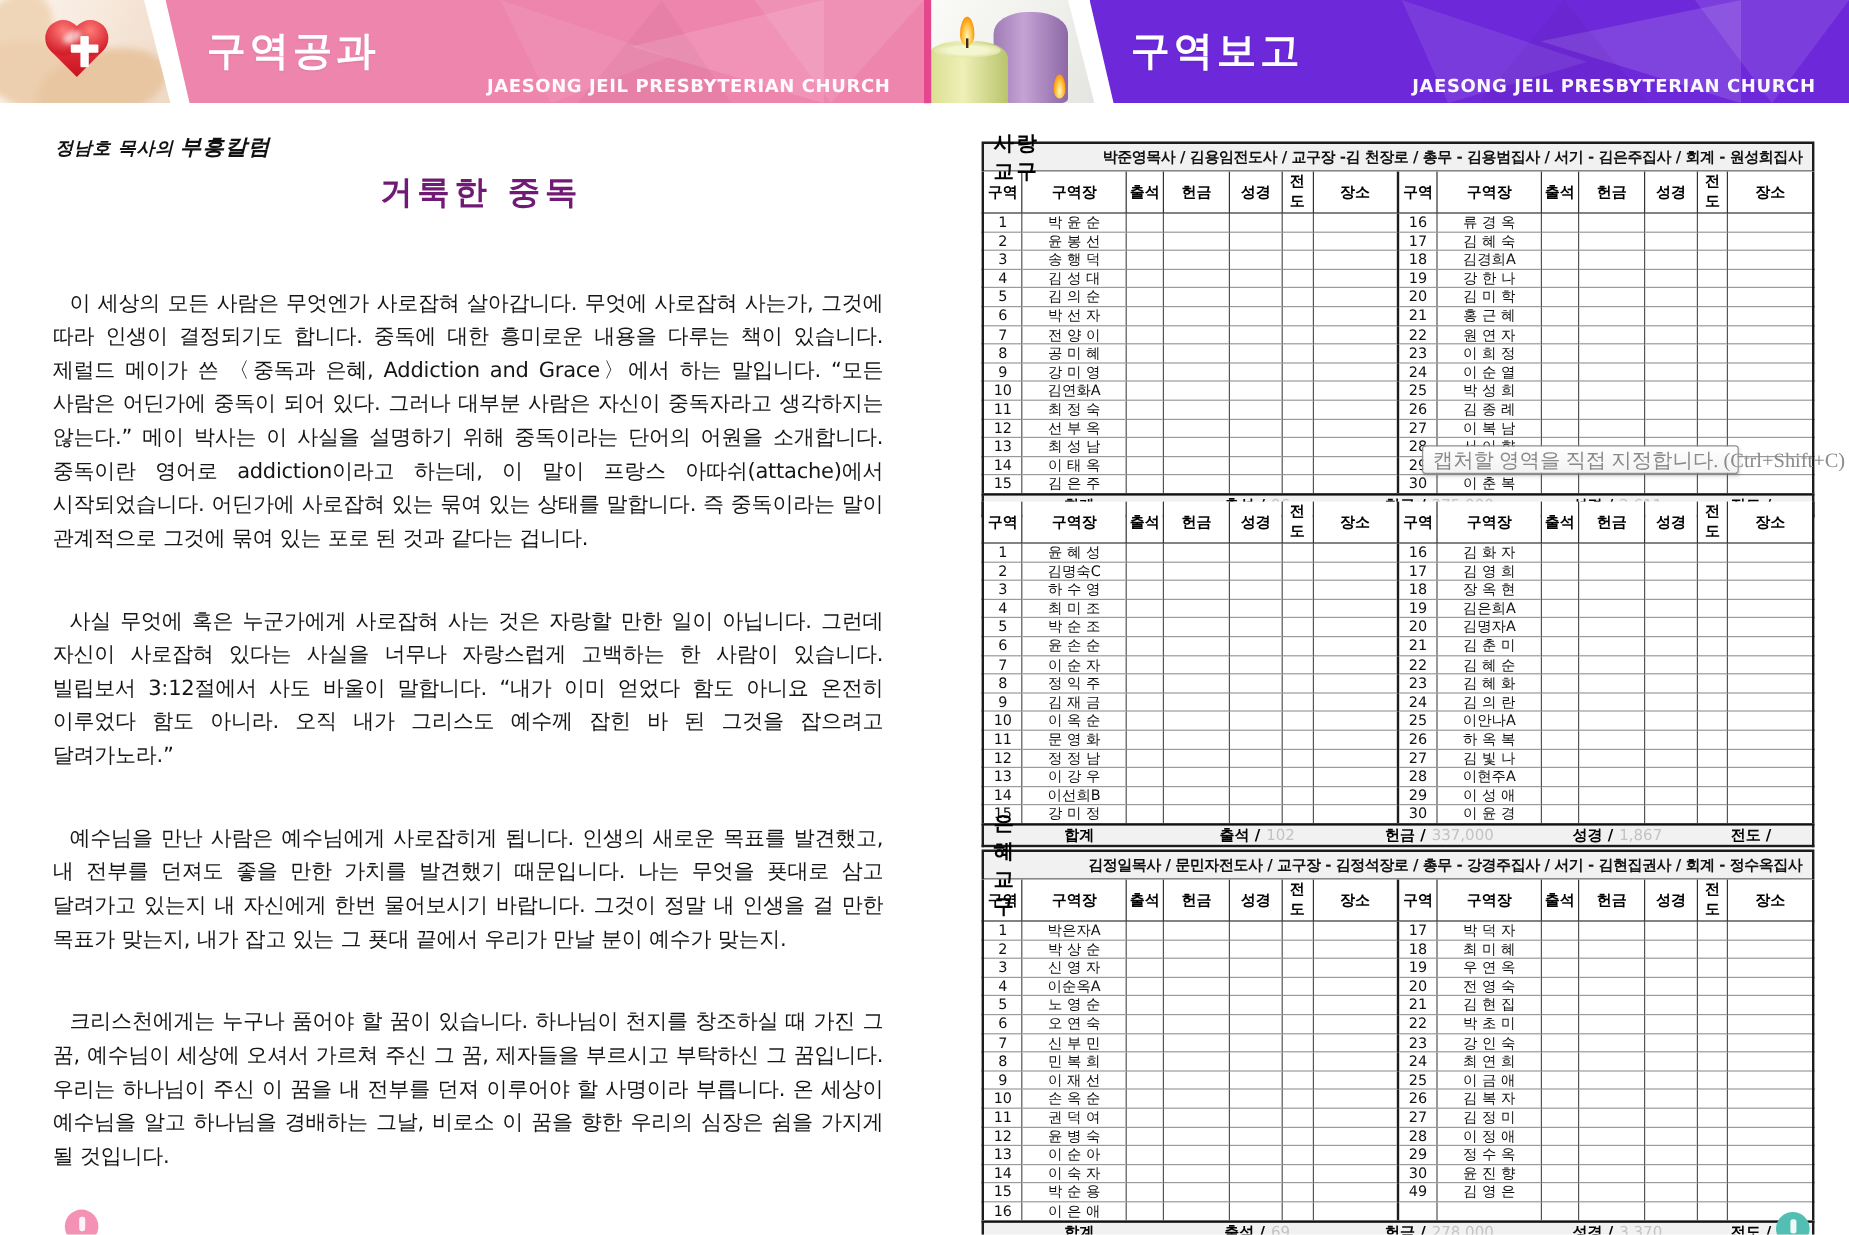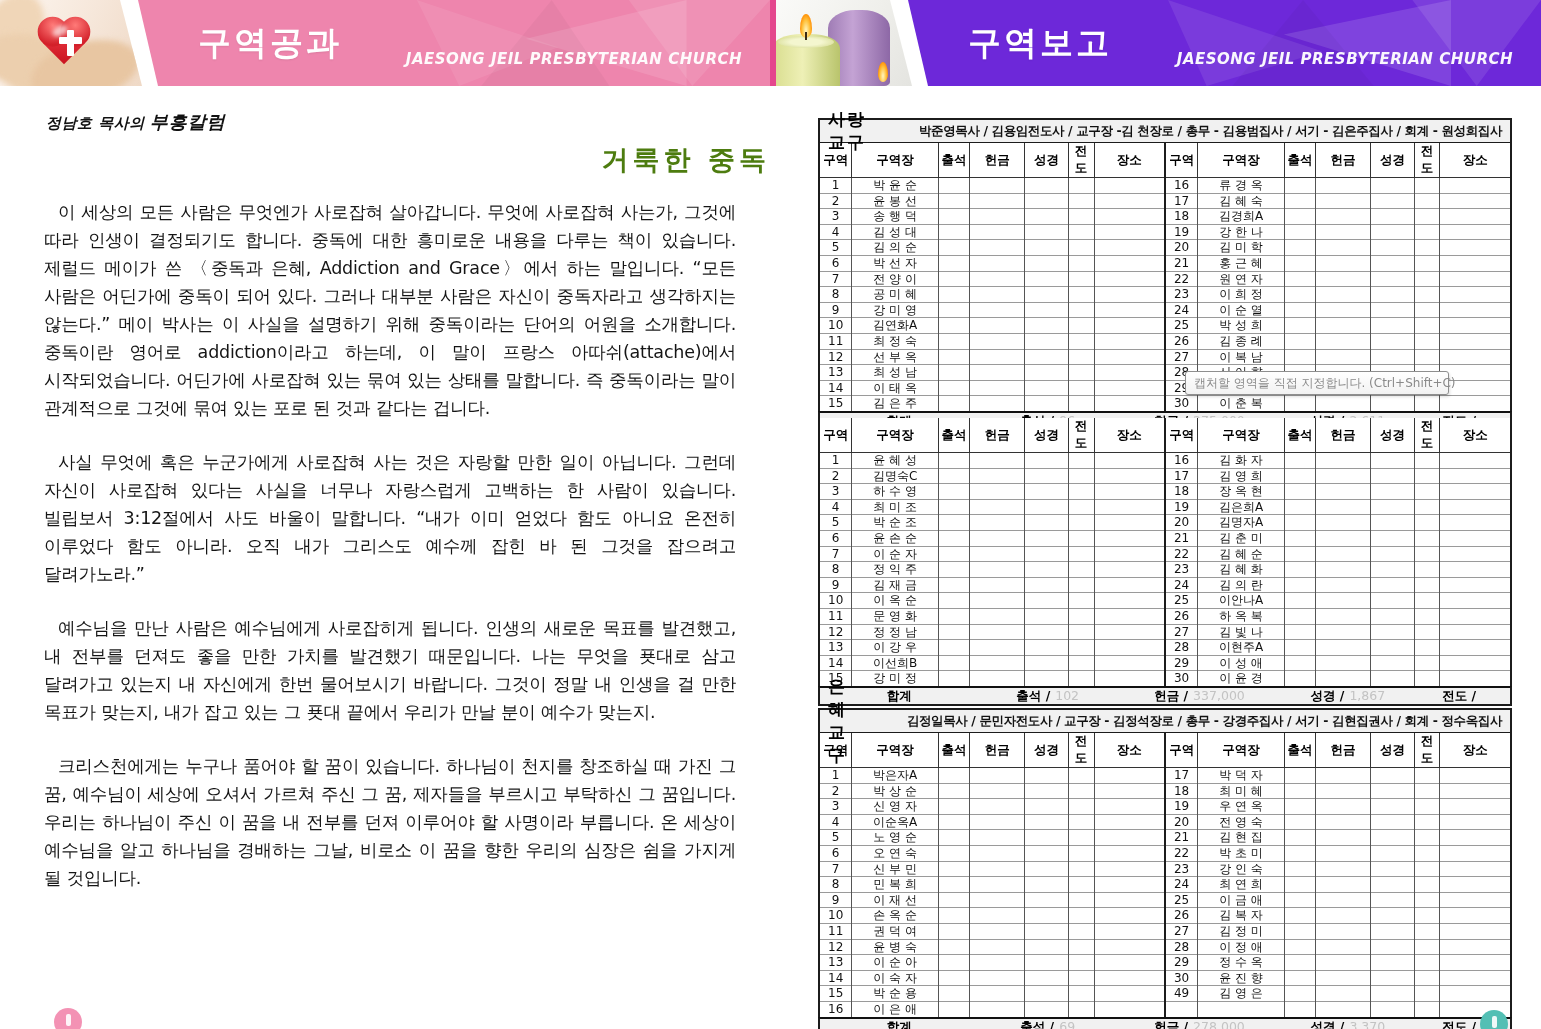--- a/index.html
+++ b/index.html
@@ -13,23 +13,23 @@
   .page-right { left:770px; width:771px; }
 
   
   .hdr { position:absolute; top:0; left:0; right:0; height:86px; background:#fff; }
   .hdr-photo { position:absolute; left:0; top:0; bottom:0; width:142px; }
   .hdr-banner { position:absolute; top:0; bottom:0; right:0; left:128px; }
   .banner-pink { background:#ee85ad; clip-path:polygon(10px 0,100% 0,100% 100%,30px 100%); }
   .banner-teal { background:#6d28d9; clip-path:polygon(10px 0,100% 0,100% 100%,30px 100%); }
   .tri { position:absolute; pointer-events:none; }
   .banner-title { position:absolute; left:44px; top:50%; transform:translateY(-50%);
-    color:#fff; font-size:33px; font-weight:bold; letter-spacing:3px; text-shadow:0 1px 2px rgba(0,0,0,.08);margin-left:26px; }
-  .banner-church { position:absolute; right:28px; bottom:18px; color:#fff; font-size:15px;
-    font-style:italic; font-weight:bold; letter-spacing:.5px; opacity:.96; }
+    color:#fff; font-size:33px; font-weight:bold; letter-spacing:3px; text-shadow:0 1px 2px rgba(0,0,0,.08); }
+  .banner-church { position:absolute; right:28px; bottom:5px; color:#fff; font-size:15px;
+    font-weight:bold; letter-spacing:.5px; opacity:.96; }
 
   
   .photo-hands { background:linear-gradient(115deg,#fdf6f0 0%,#f6e7da 55%,#efd9c6 100%);
     clip-path:polygon(0 0,120px 0,142px 100%,0 100%); overflow:hidden; }
   .hand { position:absolute; background:#eccfae; border-radius:50%; filter:blur(3px); }
   .hand1 { width:120px; height:60px; left:-18px; top:38px; transform:rotate(18deg); }
   .hand2 { width:110px; height:58px; left:30px; top:42px; transform:rotate(-14deg); background:#e8c6a2; }
   .hand3 { width:60px; height:90px; left:-20px; top:-10px; transform:rotate(30deg); background:#f0d6b8; }
   .heart-wrap { position:absolute; left:38px; top:12px; width:64px; height:60px; }
   .heart-core { position:absolute; left:11px; top:16px; width:30px; height:30px;
@@ -60,25 +60,25 @@
     border-radius:50% 50% 50% 50%/62% 62% 38% 38%; filter:blur(.4px); }
   .flame1 { left:30px; top:14px; }
   .wick { position:absolute; left:35px; top:32px; width:2px; height:8px; background:#3a2a16; }
   .flame2 { left:108px; top:62px; width:10px; height:20px; }
   .page-divider { position:absolute; left:0; top:0; width:6px; height:86px; background:#e4478d; z-index:4; }
 
   
   .col-label { position:absolute; left:46px; top:110px; font-family:"DejaVu Serif","Liberation Serif",serif;
     font-style:italic; font-weight:bold; color:#111; font-size:15px; letter-spacing:.5px; }
   .col-label .suffix { font-size:18px; margin-left:5px; letter-spacing:1px; }
-  .article-title { position:absolute; left:0; right:0; top:142px; text-align:right;
-    font-size:27px; font-weight:bold; color:#4d7c0f; letter-spacing:4px;padding-left:32px; }
+  .article-title { position:absolute; left:0; right:0; top:142px; text-align:center;
+    font-size:27px; font-weight:bold; color:#701a75; letter-spacing:4px;padding-left:32px; }
   .article-body { position:absolute; left:44px; top:198px; width:692px; }
   .para { font-size:17.5px; line-height:28px; color:#151515; text-align:justify;
-    text-indent:14px; margin-bottom:26px; letter-spacing:-.2px; word-break:keep-all; }
+    text-indent:14px; margin-bottom:26px; letter-spacing:-.2px; word-break:keep-all;margin-top:41px; }
 
   
   .district { position:absolute; left:48px; width:694px; }
   .d0 { top:118px; } .d1 { top:418px; } .d2 { top:708px; }
   .d-title { height:25px; background:#f1f1f1; border:2px solid #1c1c1c; border-bottom:1px solid #1c1c1c;
     display:flex; align-items:center; padding:0 8px;gap:24px; }
   .d-name { font-size:17px; font-weight:bold; color:#000; letter-spacing:2px; margin-right:22px; }
   .d-staff { font-size:12.5px; font-weight:bold; color:#111; letter-spacing:-.4px; white-space:nowrap; }
   table.d-table { width:100%; border-collapse:collapse; table-layout:fixed;
     border-left:2px solid #1c1c1c; border-right:2px solid #1c1c1c;border-radius:11px; }
@@ -95,21 +95,21 @@
   .d-foot { height:20px; background:#f1f1f1; border:2px solid #1c1c1c; border-top:2px solid #111;
     display:grid; grid-template-columns:23% 20% 24% 19% 14%; align-items:center; }
   .f-seg { text-align:center; font-size:12.5px; white-space:nowrap; }
   .f-lab { font-weight:bold; color:#000; }
   .f-val { color:#c3c3c3; margin-left:5px; }
 
   
   .capture-tooltip { position:absolute; left:415px; top:371px; width:264px; height:24px; z-index:9;
     background:linear-gradient(#ffffff,#f2f2f2); border:1px solid #8e8e8e; border-radius:3px;
     box-shadow:1px 2px 3px rgba(0,0,0,.12); display:flex; align-items:center; padding:0 8px;
-    font-size:12px; color:#8a8a8a; white-space:nowrap; }
+    font-size:17px; color:#8a8a8a; white-space:nowrap;font-family:Liberation Serif, serif; }
 
   
   .badge { position:absolute; width:28px; height:28px; border-radius:50%; }
   .badge-left  { left:54px;  top:1008px; background:#f392b4; }
   .badge-right { left:710px; top:1010px; background:#53bfb4; }
   .badge::after { content:""; position:absolute; left:12px; top:6px; width:5px; height:12px;
     background:rgba(255,255,255,.9); border-radius:2px; }
 </style>
 </head>
 <body>

